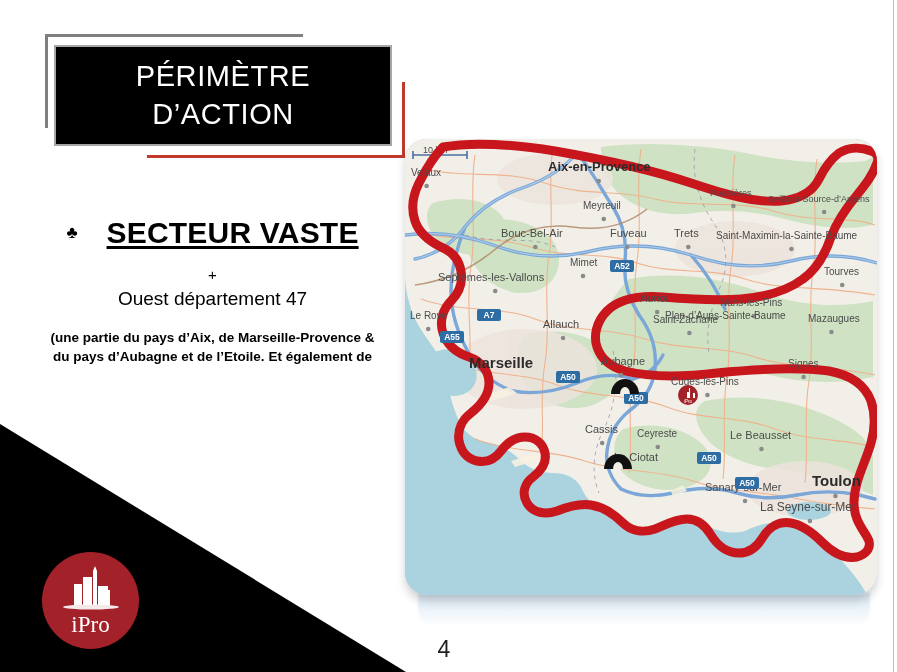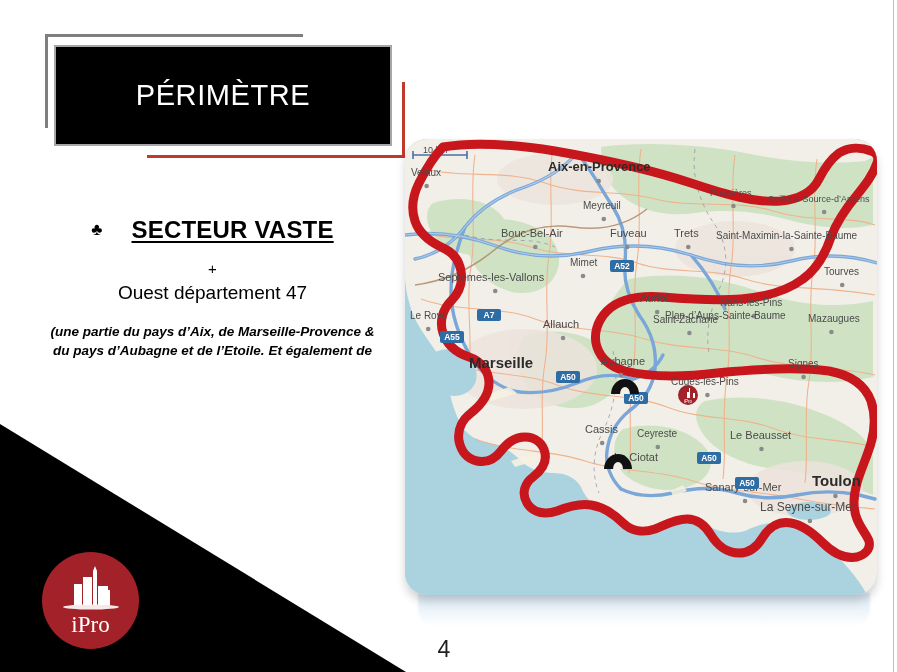--- a/index.html
+++ b/index.html
@@ -108,42 +108,41 @@
     margin-bottom: 16px;
   }
   .bullet-glyph {
     font-size: 17px;
     line-height: 1;
     color: #000000;
     display: inline-block;
     transform: translateY(-1px);
   }
   .heading-text {
-    font-size: 24px;
+    font-size: 30px;
     font-weight: 700;
     text-decoration: underline;
     text-underline-offset: 3px;
     letter-spacing: 0.2px;
     margin-left: 19px;
   }
   .line-1, .line-3 {
     font-size: 19px;
     line-height: 1.5;
   }
   .line-2 {
     font-size: 15px;
     line-height: 1.2;
     margin: 1px 0 1px 0;
   }
   .note {
     margin-top: 14px;
     font-size: 13.5px;
     line-height: 1.42;
     font-weight: 700;
-    font-style: italic;
   }
 
   
   .logo {
     position: absolute;
     left: 42px;
     top: 552px;
     width: 97px;
     height: 97px;
     border-radius: 50%;
@@ -220,20 +219,21 @@
 
   <div class="slide-edge"></div>
 
   <div class="corner-wedge"></div>
 
   <div class="title-wrap">
     <div class="title-bracket-left"></div>
     <div class="title-bracket-red"></div>
     <div class="title-box">
       <div class="title-line">PÉRIMÈTRE</div>
+      <div class="title-line">D’ACTION</div>
     </div>
   </div>
 
   <div class="text-col">
     <div class="heading-row">
       <span class="bullet-glyph">♣</span>
       <span class="heading-text">SECTEUR VASTE</span>
     </div>
     <div class="line-2">+</div>
     <div class="line-3">Ouest département 47</div>

